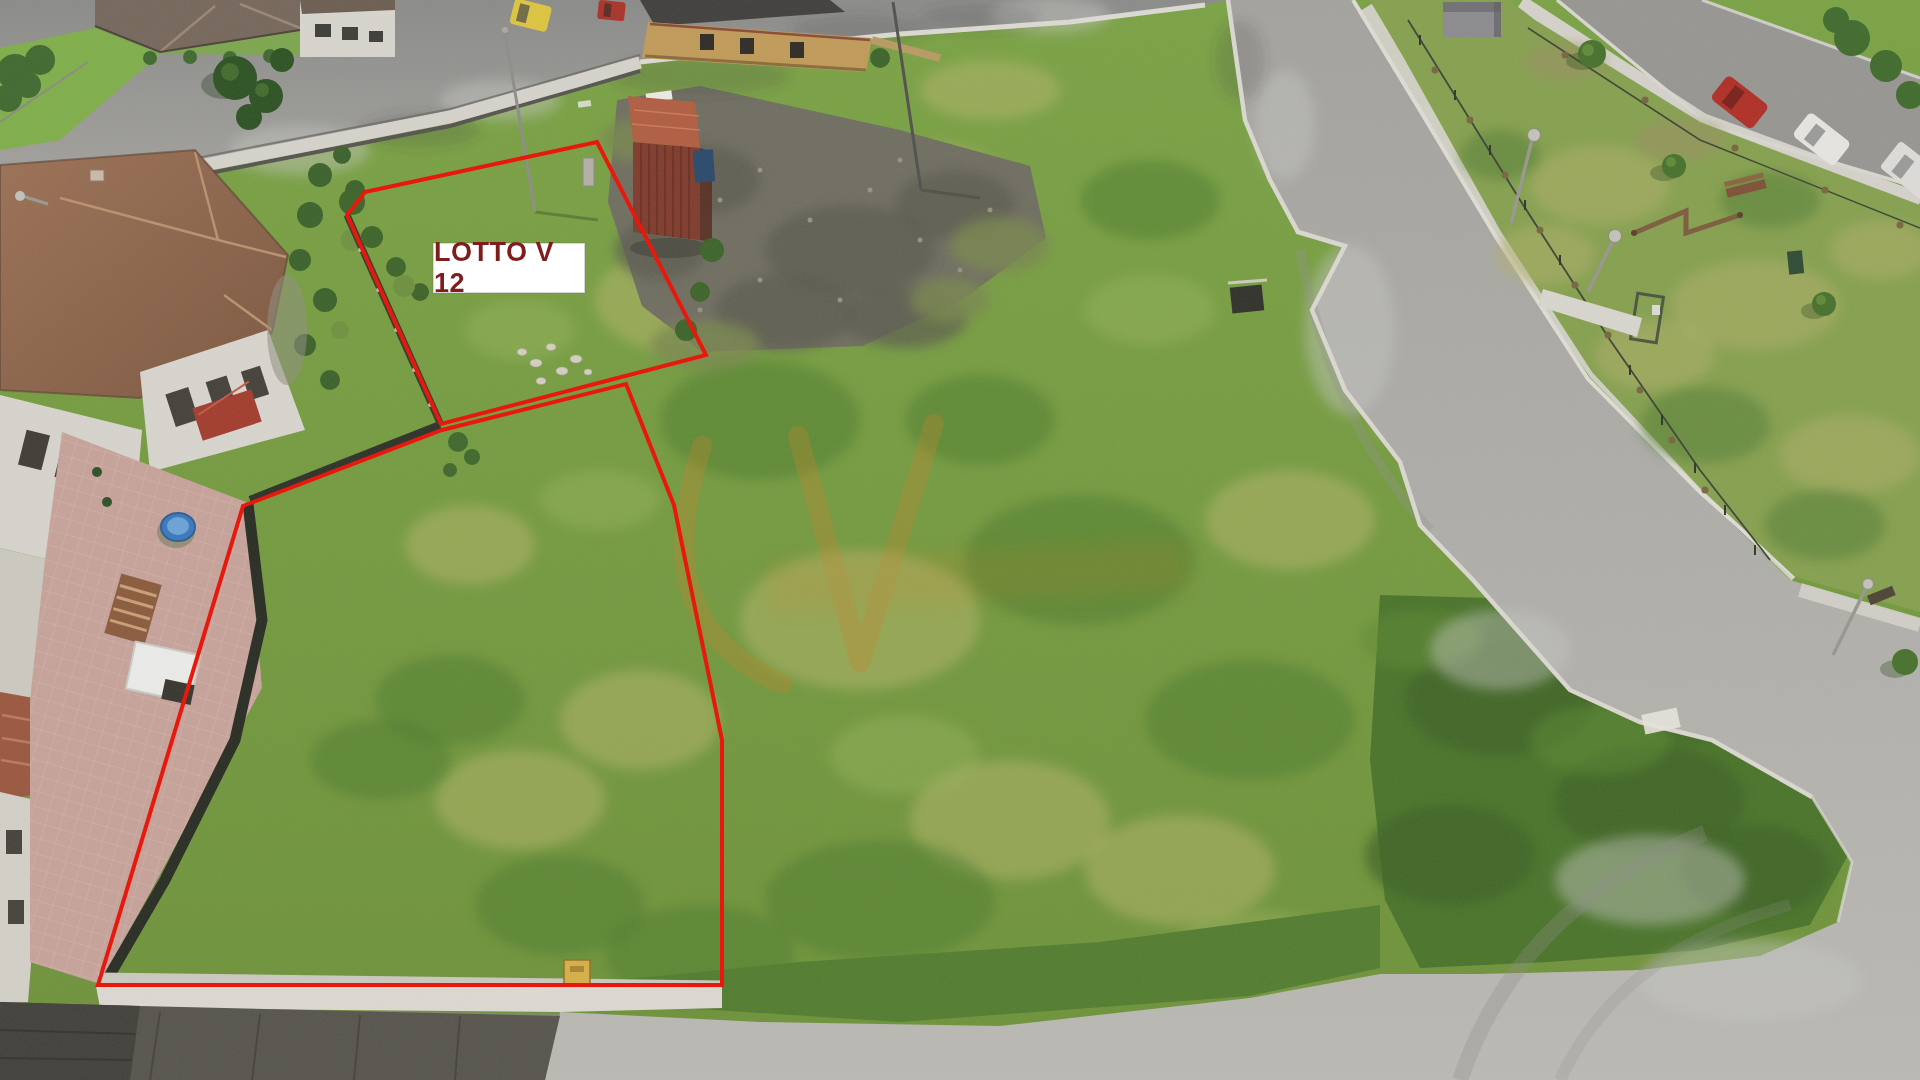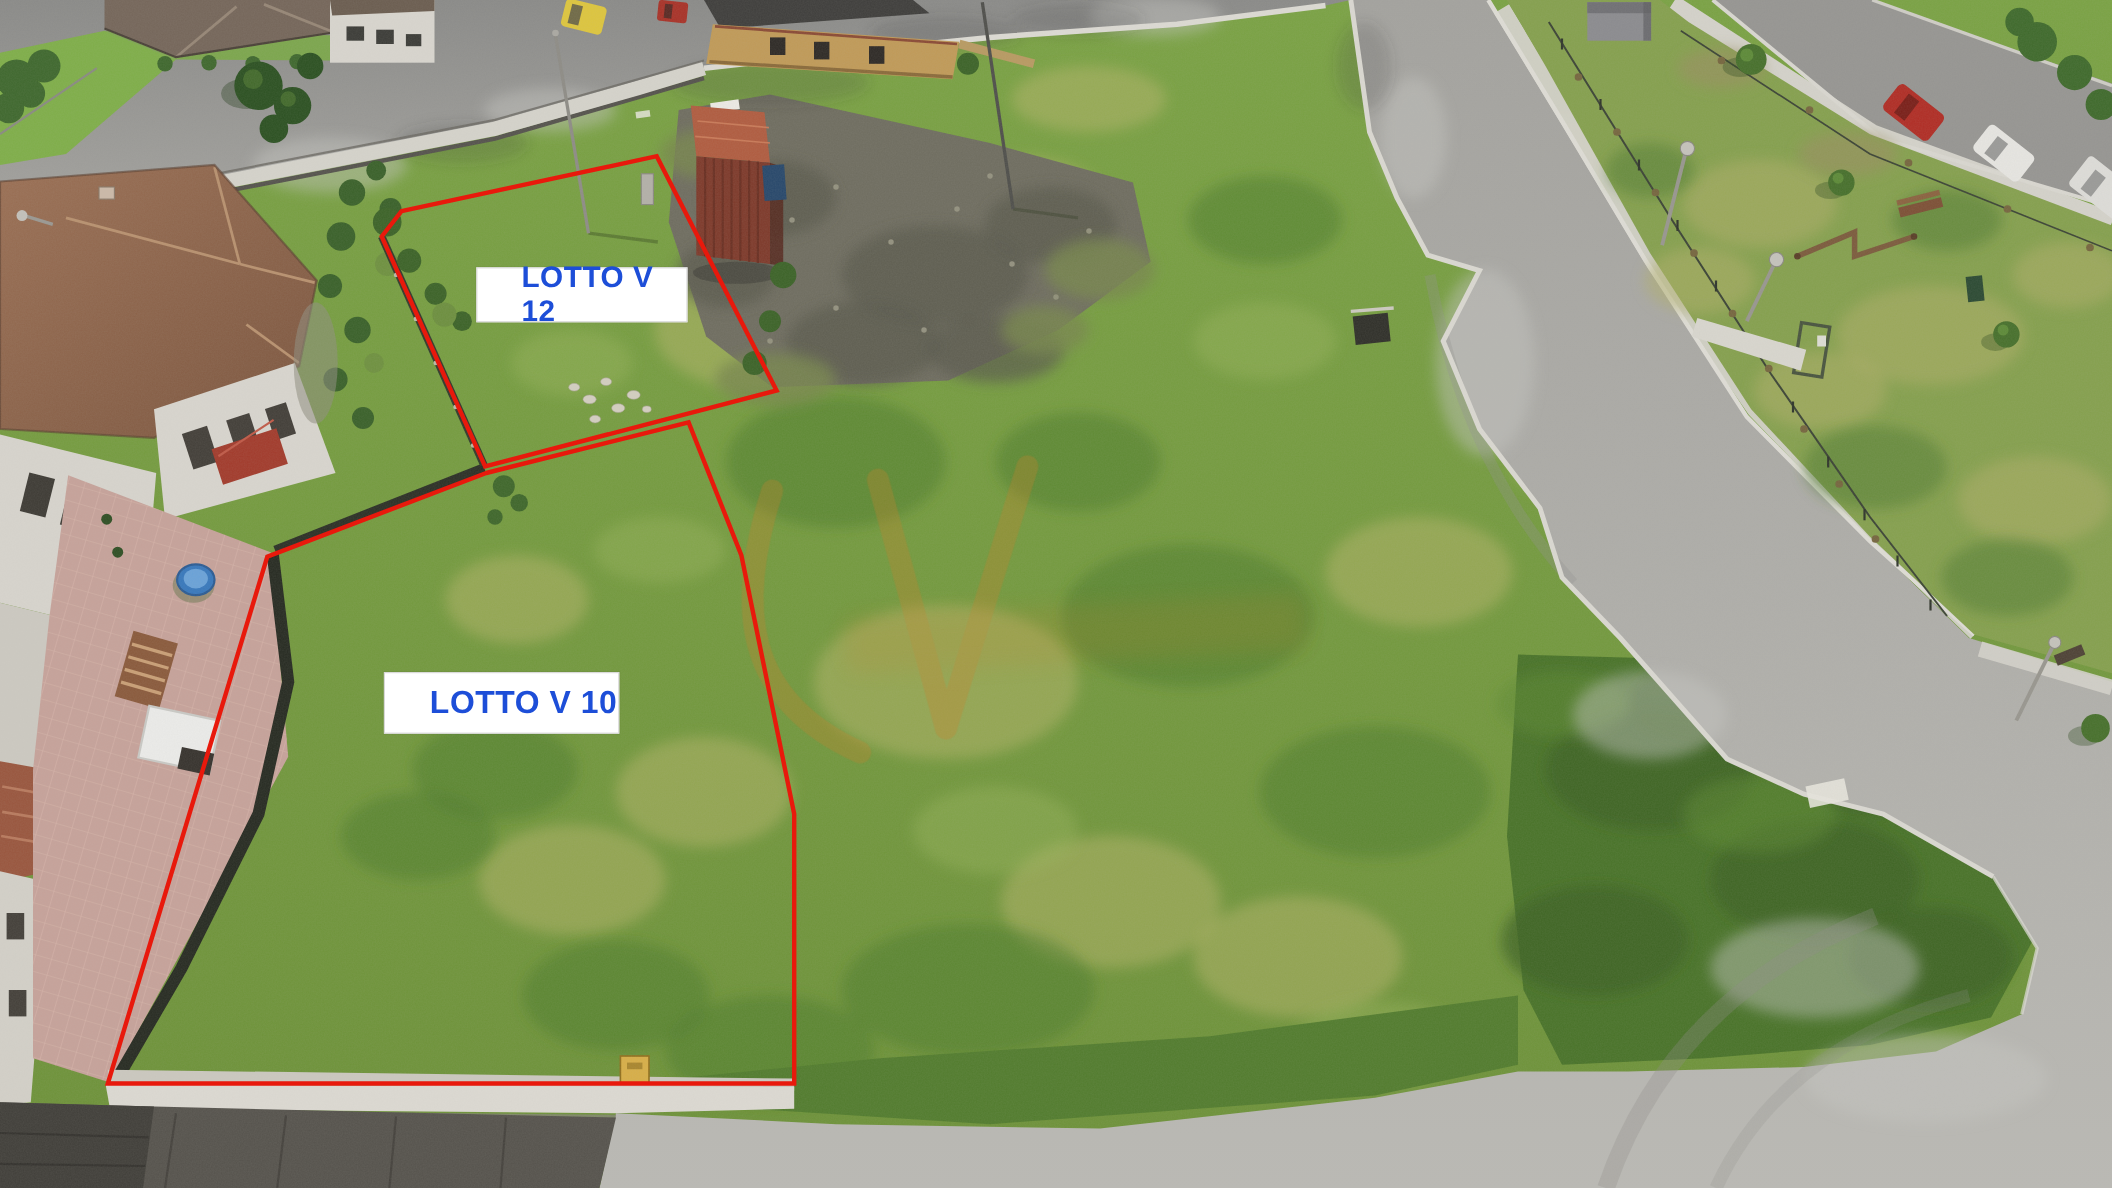--- a/index.html
+++ b/index.html
@@ -1,22 +1,22 @@
 <!DOCTYPE html>
 <html><head>
 <meta charset="utf-8">
 <style>
   html,body{margin:0;padding:0;background:#222;}
   .stage{position:relative;width:1920px;height:1080px;overflow:hidden;
          font-family:"Liberation Sans",sans-serif;}
   .stage svg{position:absolute;left:0;top:0;}
-  .lot-label{position:absolute;background:#ffffff;color:#1d4ed8;display:flex;
+  .lot-label{position:absolute;background:#ffffff;color:#7f1d1d;display:flex;
              align-items:center;justify-content:center;font-weight:bold;
              letter-spacing:.5px;border:1px solid #d8d8d8;
-             box-shadow:0 0 0 1px rgba(0,0,0,.04);padding-left:40px;}
+             box-shadow:0 0 0 1px rgba(0,0,0,.04);}
   .lot-label.v12{left:433px;top:243px;width:150px;height:48px;font-size:27px;}
   .lot-label.v10{left:349px;top:611px;width:172px;height:54px;font-size:29px;}
 </style>
 </head>
 <body>
 
 <div class="stage">
 <svg width="1920" height="1080" viewBox="0 0 1920 1080">
 <defs>
   <linearGradient id="grassBase" x1="0" y1="0" x2="0" y2="1">
@@ -530,14 +530,13 @@
   <rect x="768" y="550" width="420" height="52" rx="12" opacity="0.5" stroke="none" filter="url(#wmblur)" transform="rotate(-3 978 576)" fill="#c9822e"></rect>
 </g>
 
 <g fill="none" stroke-width="4" stroke-linejoin="miter" stroke="#e8190c">
   <polygon points="365,192 597,142 706,355 441,424 347,215" fill="none"></polygon>
   <polygon points="442,430 626,384 674,505 722,740 722,985 98,985 243,506" fill="none"></polygon>
 </g>
 </svg>
 
 <div class="lot-label v12">LOTTO V 12</div>
-<div class="lot-label v10">LOTTO V 10</div>
 </div>
 
 </body></html>

